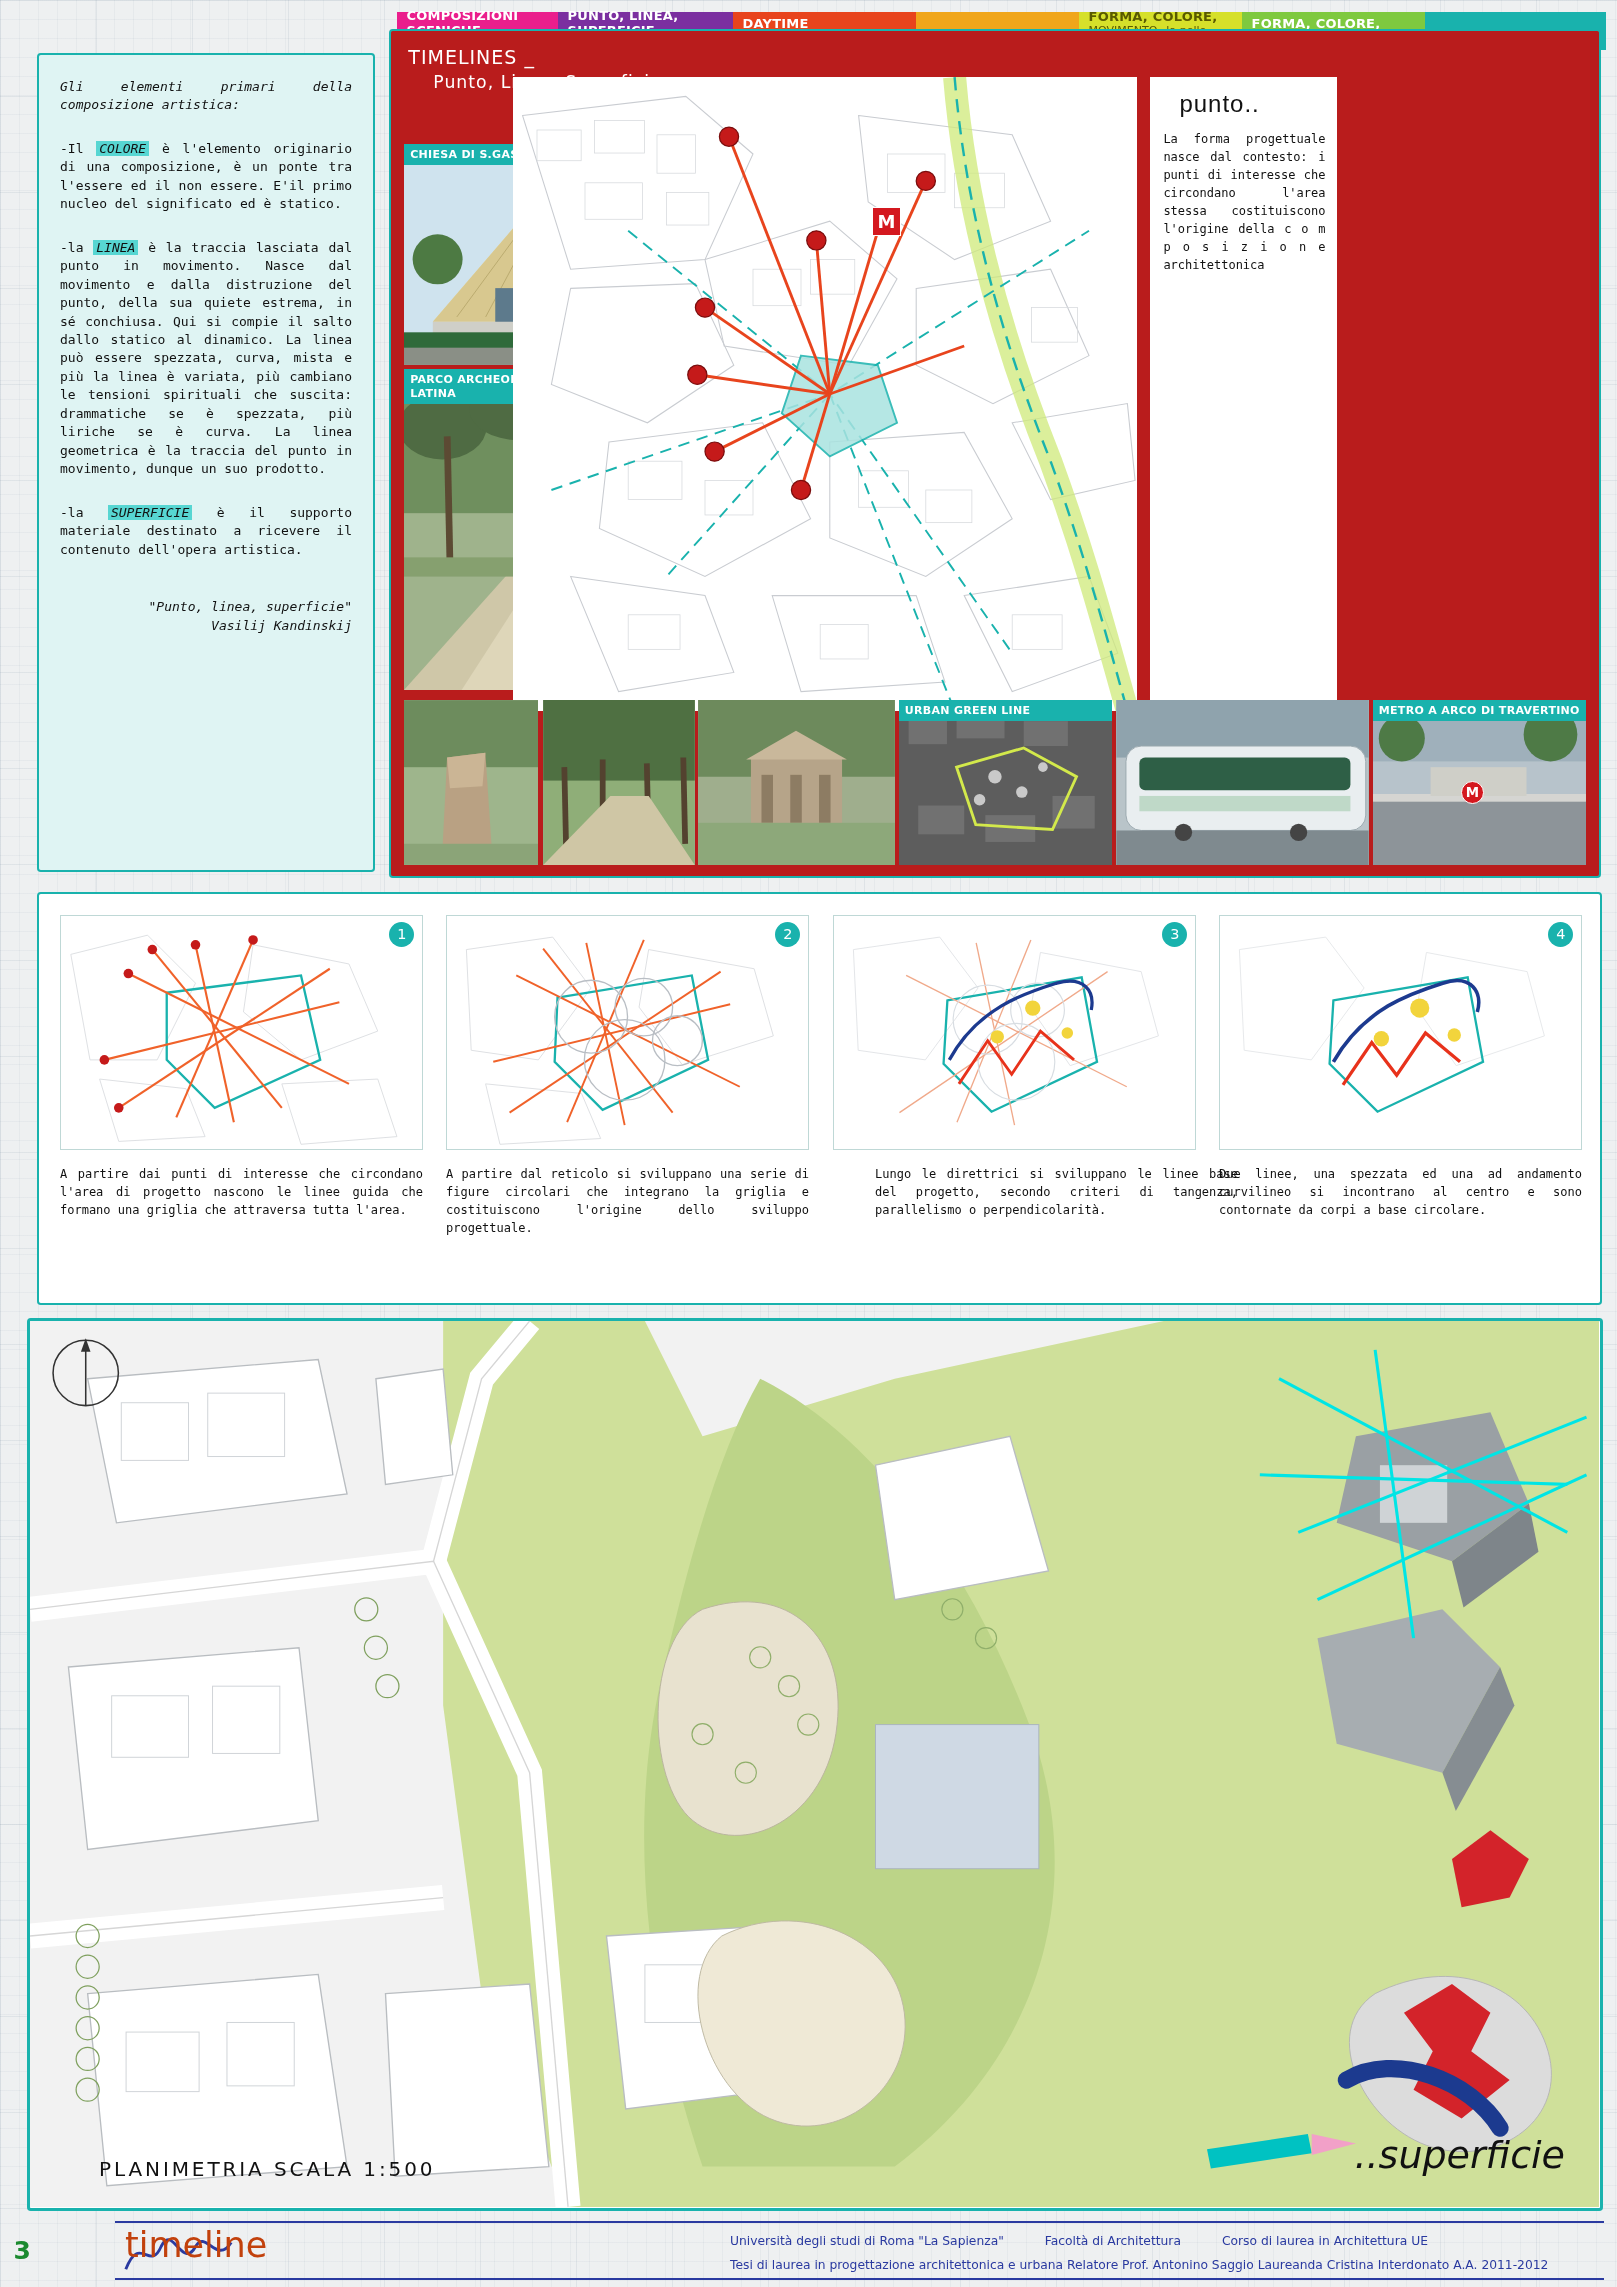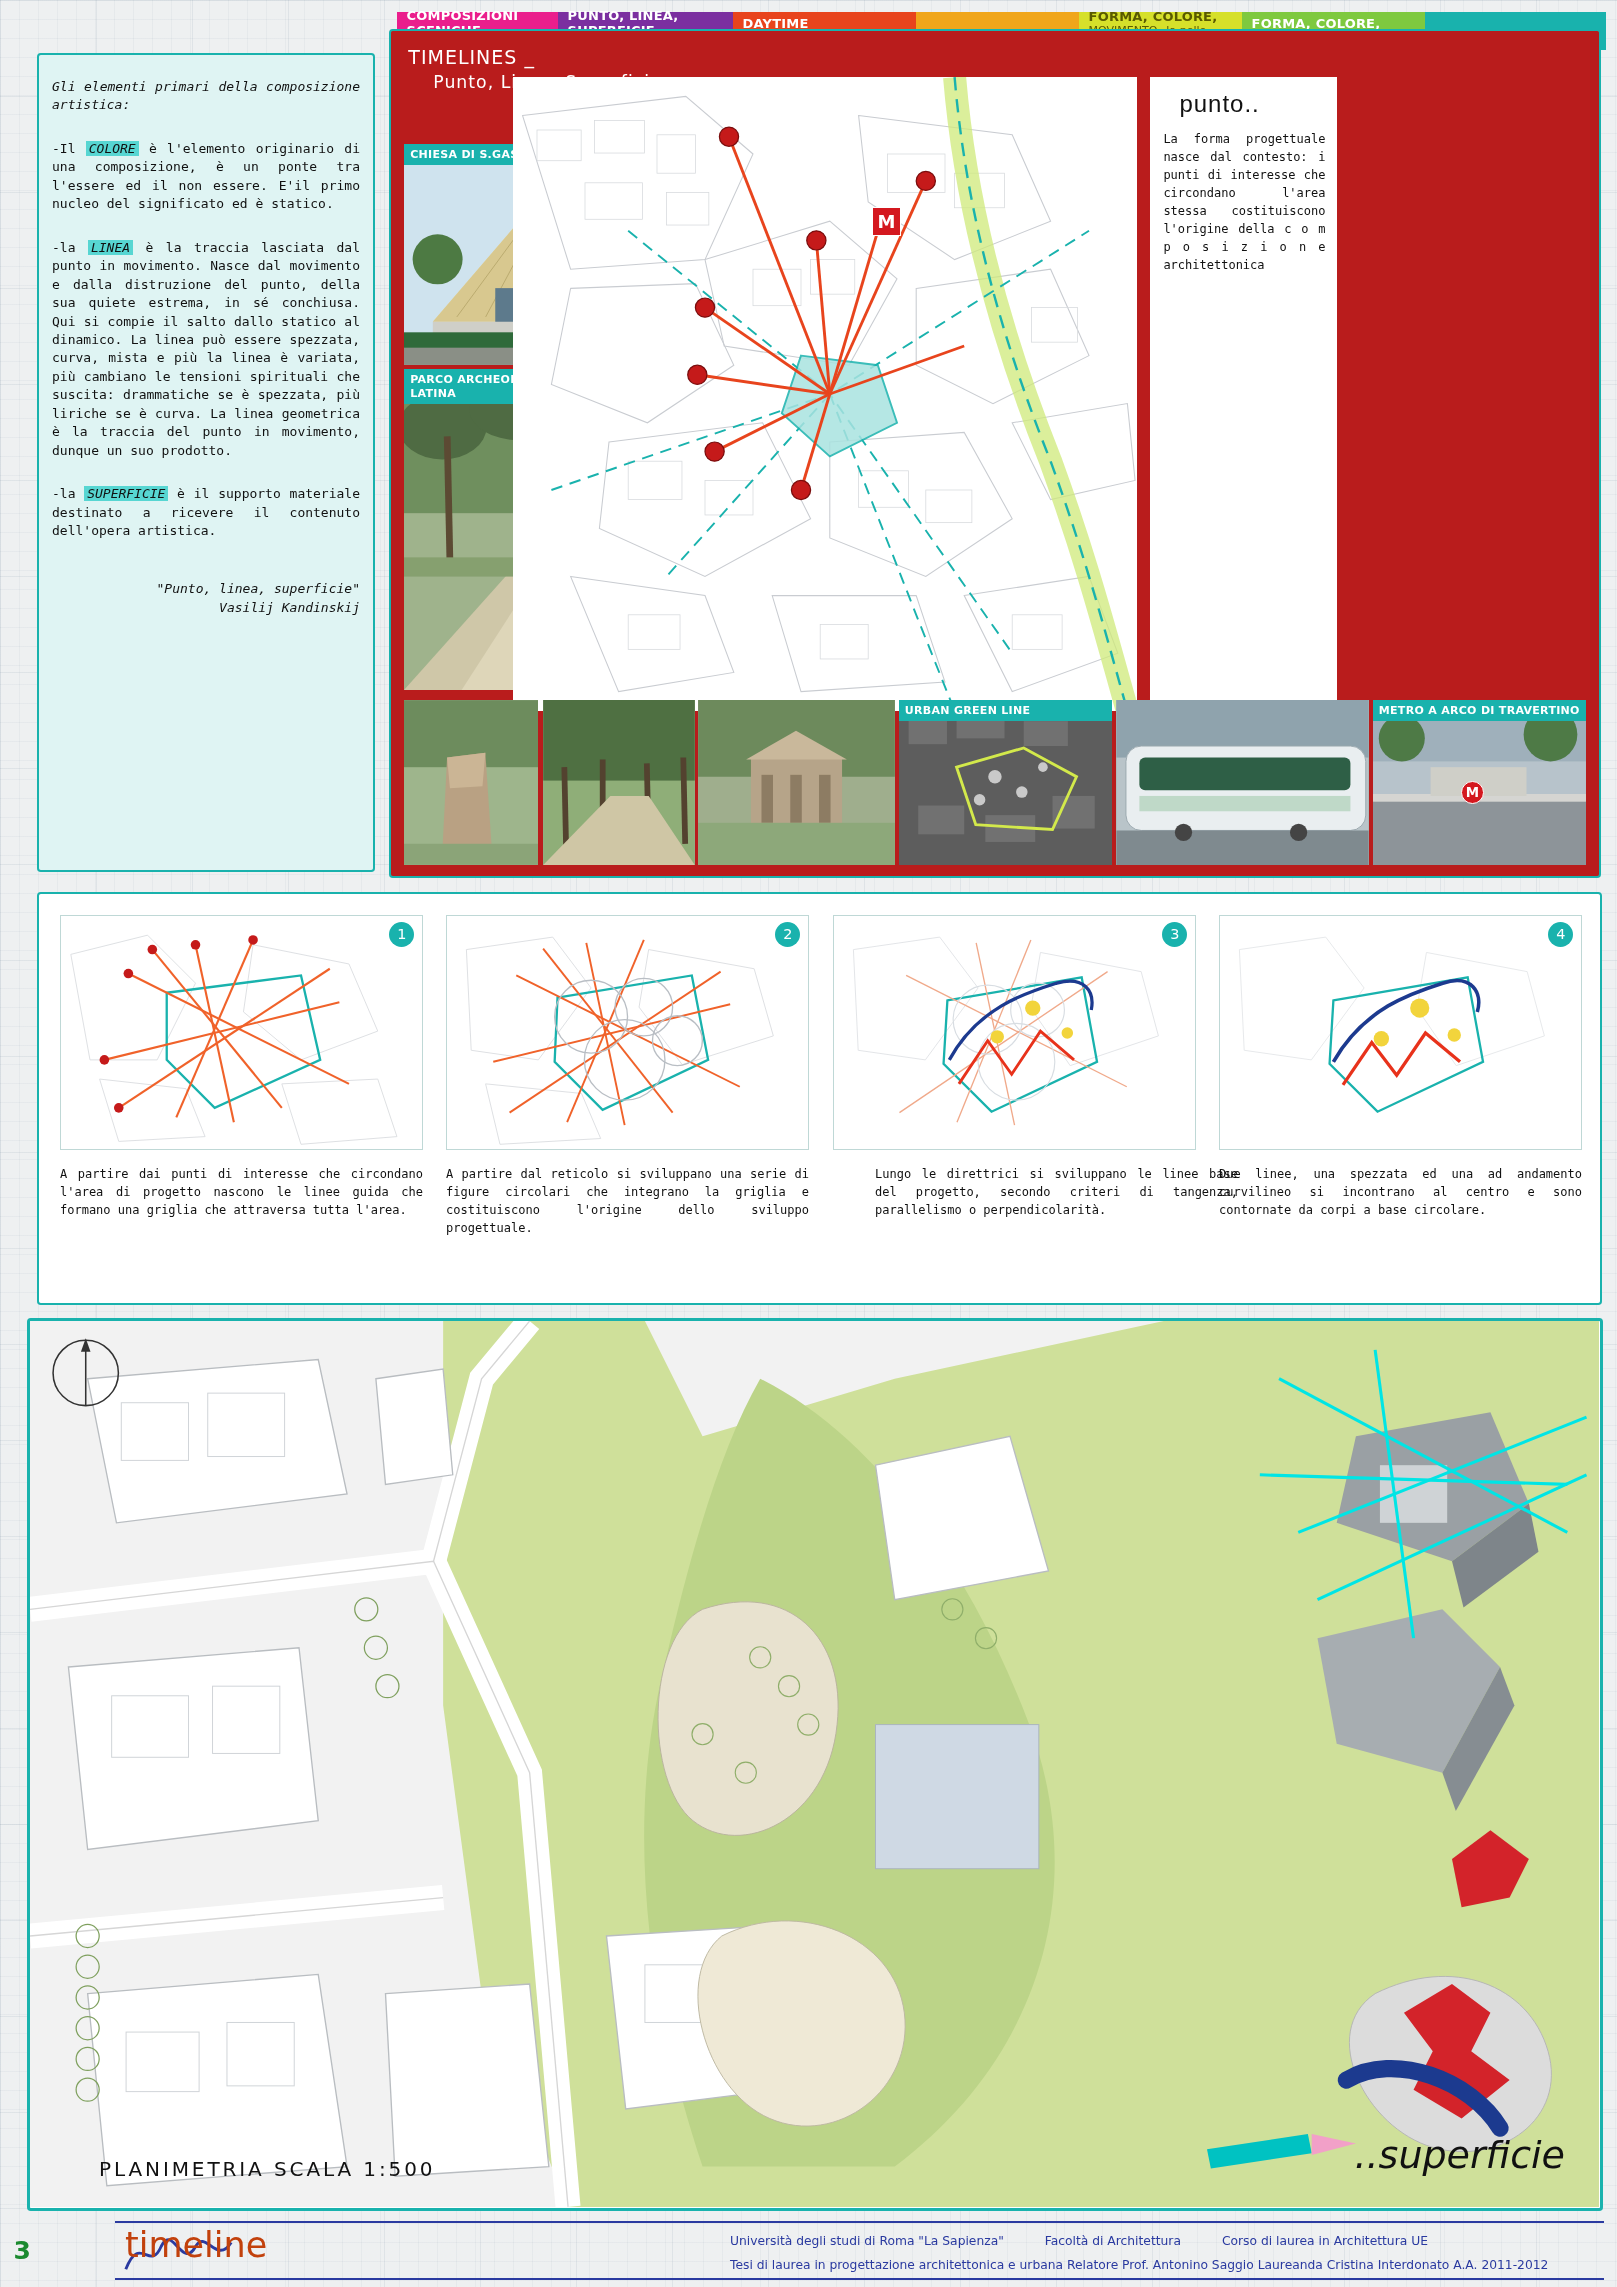--- a/index.html
+++ b/index.html
@@ -33,21 +33,21 @@
   .seg4{background:#f0a61b;width:163px;}
   .seg5{background:#d6e02a;width:163px;color:#5a5a00 !important;}
   .seg6{background:#7ec93f;width:183px;}
   .seg7{background:#19b2ad;flex:1;}
 
   
   .panel{position:absolute;background:#fff;border:2.9px solid #19b2ad;border-radius:3.8px;box-sizing:border-box;}
 
   
   #left-text-panel{left:37px;top:53px;width:338px;height:819px;background:#dff4f3;border:2.9px solid #19b2ad;}
-  .lt-inner{padding:23px 13px;font-family:"DejaVu Sans Mono", monospace;font-size:13px;line-height:1.42;color:#111;}
+  .lt-inner{padding:23px 21px;font-family:"DejaVu Sans Mono", monospace;font-size:13px;line-height:1.42;color:#111;}
   .lt-inner p{margin:0 0 25px 0;text-align:justify;}
   .lt-intro{font-style:italic;}
   .hl{background:#57d6d2;font-style:italic;padding:0 2.9px;}
   .lt-quote{margin-top:38px;font-style:italic;text-align:right;line-height:1.5;}
 
   
   #top-panel{left:389px;top:29px;width:1212px;height:849px;background:#b91c1c;border:2.9px solid #19b2ad;}
   .tp-title{position:absolute;left:17.3px;top:15.4px;color:#fff;font-size:19px;letter-spacing:1px;font-family:"DejaVu Sans",sans-serif;}
   .tp-title .t2{display:block;margin-left:25px;margin-top:3.8px;font-size:17.3px;}
 

